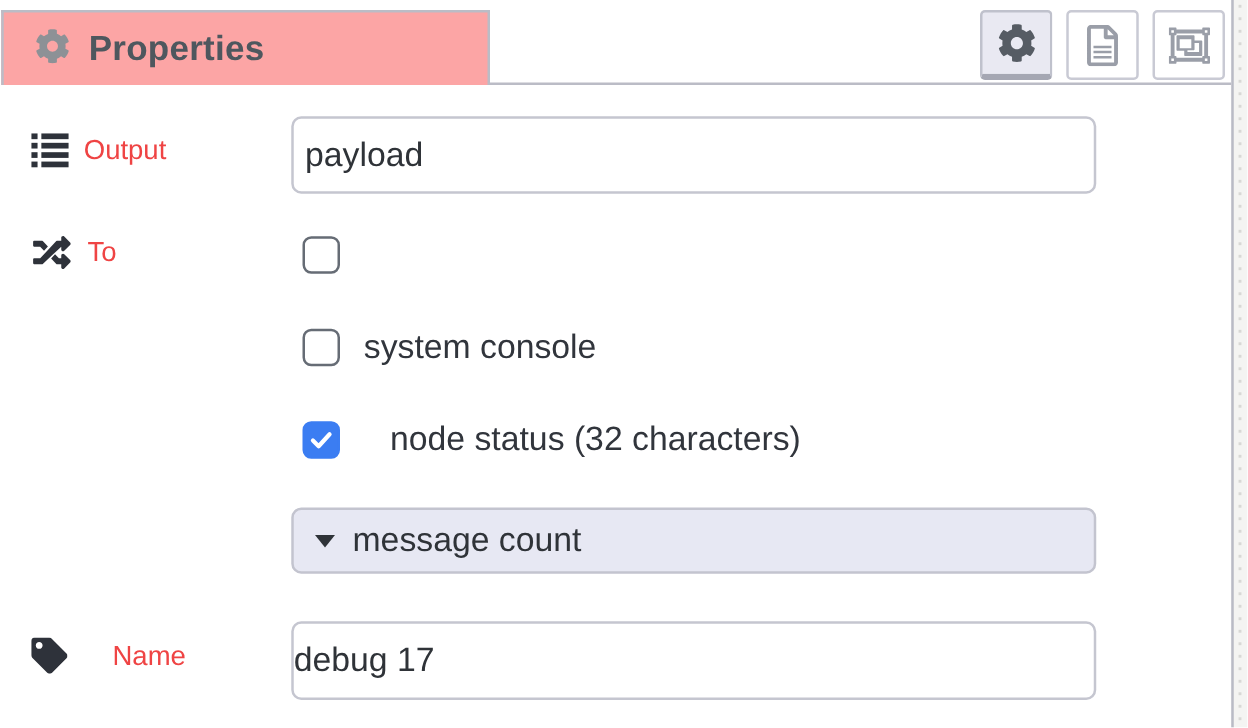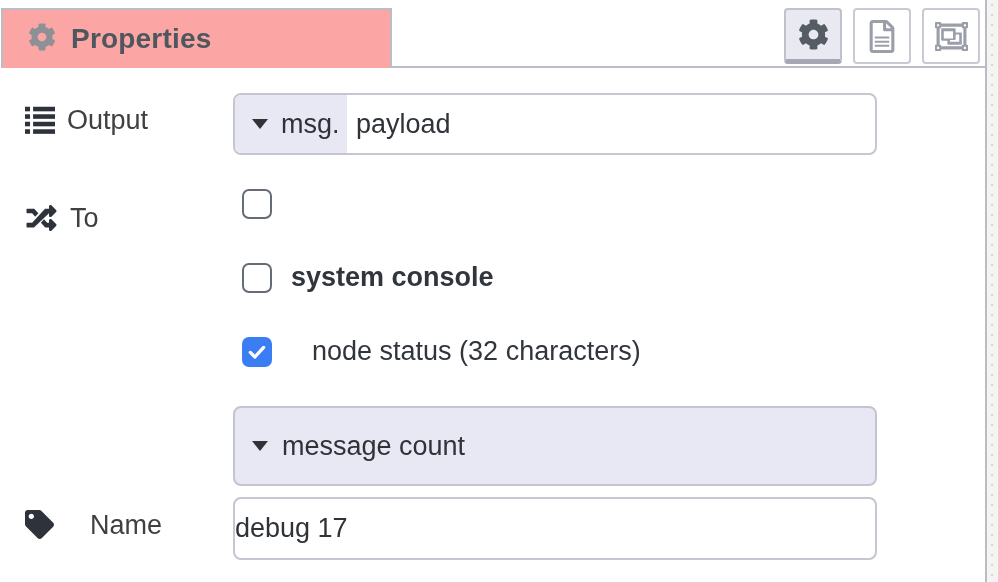--- a/index.html
+++ b/index.html
@@ -44,22 +44,22 @@
     cursor:pointer; padding:0;
   }
   .hdr-btn.checked {
     background:#e9e9f2; border-color:#bfc1cc;
     border-bottom:5px solid #a5a7b3;
   }
   .hdr-btn svg { display:block; }
 
   
   .row-label {
-    position:absolute; left:25px; display:flex; align-items:flex-start; gap:12px;
-    font-size:27px; color:#404040;
+    position:absolute; left:25px; display:flex; align-items:center; gap:12px;
+    font-size:22px; color:#ef4444;
   }
   .row-label svg { display:block; }
 
   .field {
     position:absolute; left:233px; width:644px; height:62px;
     border:2px solid #c5c6d0; border-radius:8px; background:#fff;
     display:flex; align-items:stretch; overflow:hidden;
     font-size:27px; color:#2f3338;
   }
   .typed-btn {
@@ -149,59 +149,55 @@
             <rect x="0" y="286" width="86" height="78"></rect>
             <rect x="138" y="286" width="374" height="78"></rect>
             <rect x="0" y="414" width="86" height="78"></rect>
             <rect x="138" y="414" width="374" height="78"></rect>
           </g>
         </svg>
     </span>
     <span>Output</span>
   </div>
   <div class="field" style="top:93px;">
-    <div class="typed-btn">
-      <span class="caret-down"></span>
-      <span>msg.</span>
-    </div>
     <input class="typed-value" value="payload" style="">
   </div>
 
-  <div class="row-label" style="top:187px;margin-top:16px;">
+  <div class="row-label" style="top:187px;">
     <span>
       <svg width="33" height="30" viewBox="0 0 512 512">
           <path fill="#2e323a" d="M504.971 359.029c9.373 9.373 9.373 24.569 0 33.941l-80 79.984c-15.01 15.01-40.971 4.49-40.971-16.971V416h-58.785a12.004 12.004 0 0 1-8.773-3.812l-70.556-75.596 53.333-57.143L352 336h32v-39.981c0-21.438 25.943-31.998 40.971-16.971l80 79.981zM12 176h84l52.781 56.551 53.333-57.143-70.556-75.596A11.999 11.999 0 0 0 122.785 96H12c-6.627 0-12 5.373-12 12v56c0 6.627 5.373 12 12 12zm372 0v39.984c0 21.46 25.961 31.98 40.971 16.971l80-79.984c9.373-9.373 9.373-24.569 0-33.941l-80-79.981C409.943 24.021 384 34.582 384 56.019V96h-58.785a12.004 12.004 0 0 0-8.773 3.812L96 336H12c-6.627 0-12 5.373-12 12v56c0 6.627 5.373 12 12 12h110.785c3.326 0 6.503-1.381 8.773-3.812L384 176z"></path>
         </svg>
     </span>
     <span>To</span>
   </div>
 
   <div class="check-row" style="top:189px;">
     <span class="checkbox">
       
     </span>
   </div>
 
-  <div class="check-row" style="top:262px;font-weight:bold;">
+  <div class="check-row" style="top:262px;">
     <span class="checkbox">
       
     </span>
     <span>system console</span>
   </div>
 
   <div class="check-row" style="top:336px;gap:40px;">
     <span class="checkbox checked">
       <svg width="20" height="20" viewBox="0 0 24 24">
           <path fill="none" stroke="#fff" stroke-width="4" stroke-linecap="round" stroke-linejoin="round" d="M4 12.5l5.5 5.5L20 6.5"></path>
         </svg>
     </span>
     <span>node status (32 characters)</span>
   </div>
 
-  <div class="field dropdown" style="top:406px; height:80px;">
+  <div class="field dropdown" style="top:406px; height:53px;">
     <span class="caret-down"></span>
     <span>message count</span>
   </div>
 
   <div class="row-label" style="top:510px;gap:36px;">
     <span>
       <svg width="29" height="29" viewBox="0 0 512 512">
           <path fill="#2e323a" fill-rule="evenodd" d="M0 252.118V48C0 21.49 21.49 0 48 0h204.118a48 48 0 0 1 33.941 14.059l211.882 211.882c18.745 18.745 18.745 49.137 0 67.882L293.823 497.941c-18.745 18.745-49.137 18.745-67.882 0L14.059 286.059A48 48 0 0 1 0 252.118zM112 64c-26.51 0-48 21.49-48 48s21.49 48 48 48 48-21.49 48-48-21.49-48-48-48z"></path>
         </svg>
     </span>

